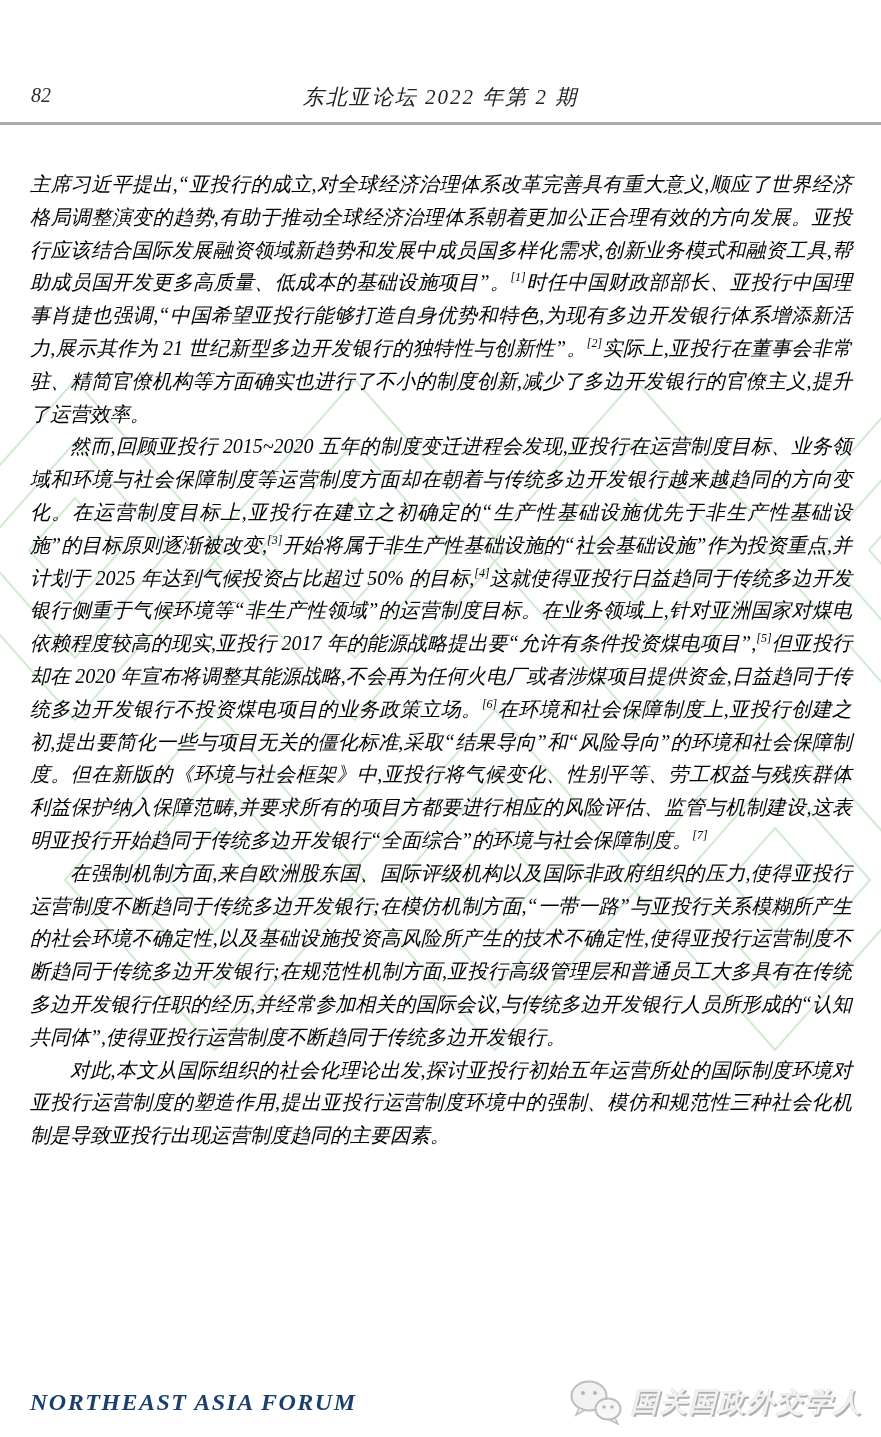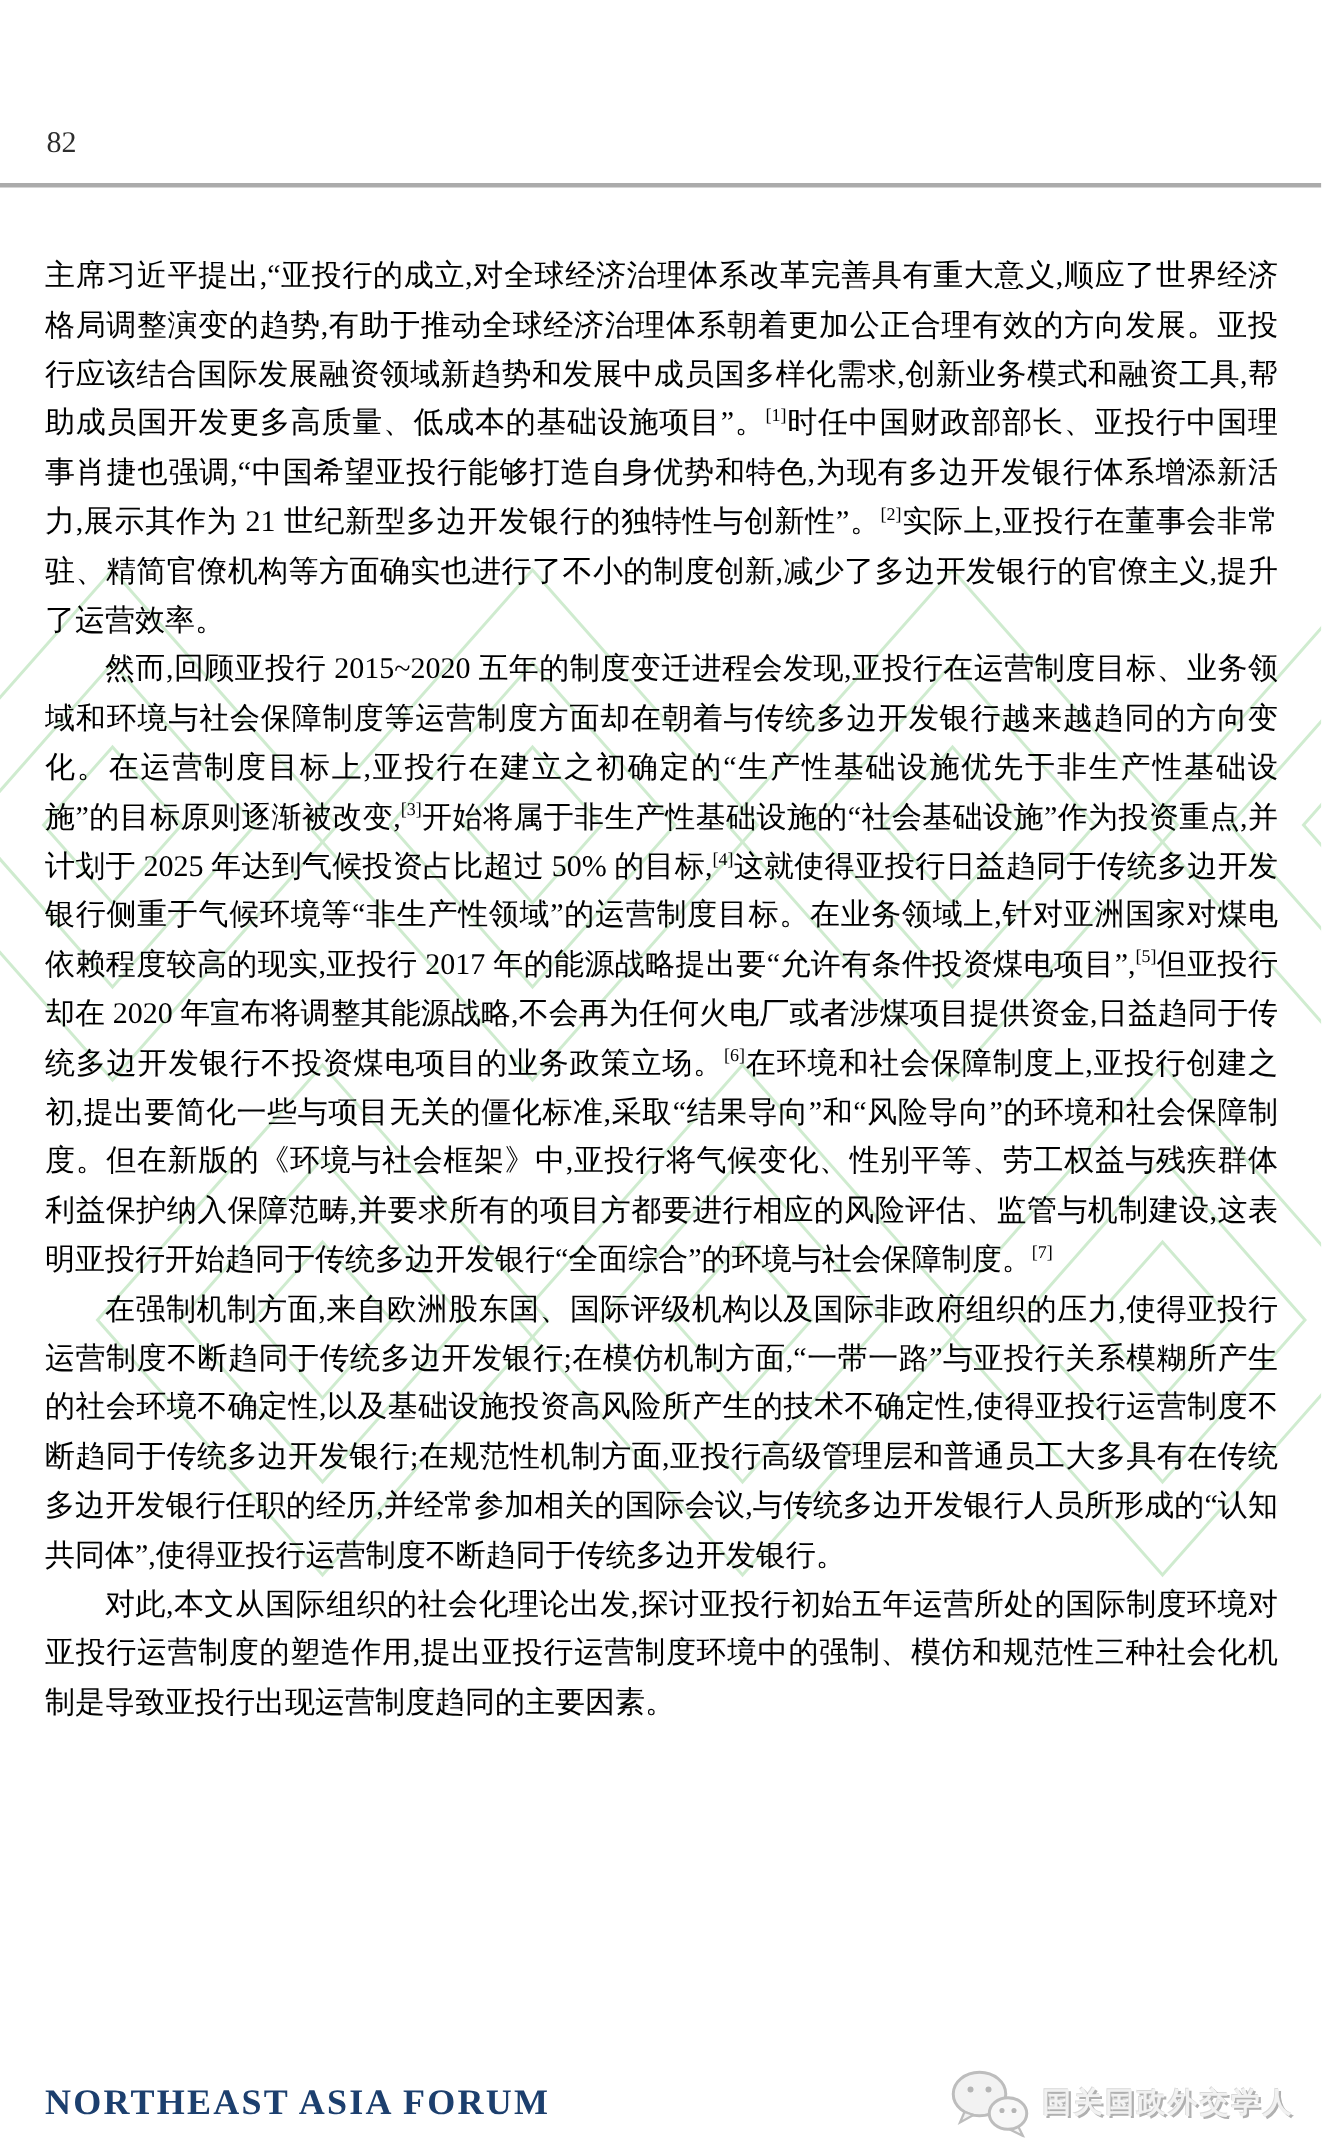--- a/index.html
+++ b/index.html
@@ -3,20 +3,21 @@
 <meta charset="utf-8">
 <style>
   html, body { margin: 0; padding: 0; background: #ffffff; }
   .page {
     position: relative;
     width: 881px;
     height: 1437px;
     background: #ffffff;
     overflow: hidden;
     font-family: "Liberation Serif", "DejaVu Serif", serif;
+    font-style: italic;
   }
   .wm-svg {
     position: absolute;
     left: 0; top: 0;
     width: 881px; height: 1437px;
     z-index: 0;
     opacity: 0.55;
     pointer-events: none;
   }
   .content { position: relative; z-index: 1; }
@@ -83,21 +84,21 @@
     letter-spacing: 1.5px;
     color: #1c3f6e;
     font-family: "Liberation Serif", "DejaVu Serif", serif;
   }
   .gray-watermark {
     display: flex;
     align-items: center;
     gap: 8px;
   }
   .gray-watermark-text {
-    font-size: 19px;
+    font-size: 27px;
     font-weight: bold;
     letter-spacing: 2px;
     color: #f2f2f2;
     text-shadow: 1.5px 1.5px 0 #b0b0b0, -0.5px -0.5px 0 #d8d8d8;
     font-family: "Liberation Sans", "DejaVu Sans", sans-serif;
   }
 </style>
 </head>
 <body>
 
@@ -123,20 +124,21 @@
       <polygon points="495,772 590,880 495,988 400,880" fill="none" stroke="#a9dca9" stroke-width="2"></polygon>
       <polygon points="495,828 541,880 495,932 449,880" fill="none" stroke="#a9dca9" stroke-width="2"></polygon>
       <polygon points="775,710 925,880 775,1050 625,880" fill="none" stroke="#a9dca9" stroke-width="2"></polygon>
       <polygon points="775,772 870,880 775,988 680,880" fill="none" stroke="#a9dca9" stroke-width="2"></polygon>
       <polygon points="775,828 821,880 775,932 729,880" fill="none" stroke="#a9dca9" stroke-width="2"></polygon>
     </svg>
 
   <div class="content">
     <div class="header">
       <span class="page-number">82</span>
+      <div class="header-title">东北亚论坛  2022 年第 2 期</div>
     </div>
 
     <div class="rule"></div>
 
     <div class="article">
         <p class="para">主席习近平提出,“亚投行的成立,对全球经济治理体系改革完善具有重大意义,顺应了世界经济格局调整演变的趋势,有助于推动全球经济治理体系朝着更加公正合理有效的方向发展。亚投行应该结合国际发展融资领域新趋势和发展中成员国多样化需求,创新业务模式和融资工具,帮助成员国开发更多高质量、低成本的基础设施项目”。<sup class="fn">[1]</sup>时任中国财政部部长、亚投行中国理事肖捷也强调,“中国希望亚投行能够打造自身优势和特色,为现有多边开发银行体系增添新活力,展示其作为 21 世纪新型多边开发银行的独特性与创新性”。<sup class="fn">[2]</sup>实际上,亚投行在董事会非常驻、精简官僚机构等方面确实也进行了不小的制度创新,减少了多边开发银行的官僚主义,提升了运营效率。</p>
         <p class="para indent">然而,回顾亚投行 2015~2020 五年的制度变迁进程会发现,亚投行在运营制度目标、业务领域和环境与社会保障制度等运营制度方面却在朝着与传统多边开发银行越来越趋同的方向变化。在运营制度目标上,亚投行在建立之初确定的“生产性基础设施优先于非生产性基础设施”的目标原则逐渐被改变,<sup class="fn">[3]</sup>开始将属于非生产性基础设施的“社会基础设施”作为投资重点,并计划于 2025 年达到气候投资占比超过 50% 的目标,<sup class="fn">[4]</sup>这就使得亚投行日益趋同于传统多边开发银行侧重于气候环境等“非生产性领域”的运营制度目标。在业务领域上,针对亚洲国家对煤电依赖程度较高的现实,亚投行 2017 年的能源战略提出要“允许有条件投资煤电项目”,<sup class="fn">[5]</sup>但亚投行却在 2020 年宣布将调整其能源战略,不会再为任何火电厂或者涉煤项目提供资金,日益趋同于传统多边开发银行不投资煤电项目的业务政策立场。<sup class="fn">[6]</sup>在环境和社会保障制度上,亚投行创建之初,提出要简化一些与项目无关的僵化标准,采取“结果导向”和“风险导向”的环境和社会保障制度。但在新版的《环境与社会框架》中,亚投行将气候变化、性别平等、劳工权益与残疾群体利益保护纳入保障范畴,并要求所有的项目方都要进行相应的风险评估、监管与机制建设,这表明亚投行开始趋同于传统多边开发银行“全面综合”的环境与社会保障制度。<sup class="fn">[7]</sup></p>
         <p class="para indent">在强制机制方面,来自欧洲股东国、国际评级机构以及国际非政府组织的压力,使得亚投行运营制度不断趋同于传统多边开发银行;在模仿机制方面,“一带一路”与亚投行关系模糊所产生的社会环境不确定性,以及基础设施投资高风险所产生的技术不确定性,使得亚投行运营制度不断趋同于传统多边开发银行;在规范性机制方面,亚投行高级管理层和普通员工大多具有在传统多边开发银行任职的经历,并经常参加相关的国际会议,与传统多边开发银行人员所形成的“认知共同体”,使得亚投行运营制度不断趋同于传统多边开发银行。</p>
         <p class="para indent">对此,本文从国际组织的社会化理论出发,探讨亚投行初始五年运营所处的国际制度环境对亚投行运营制度的塑造作用,提出亚投行运营制度环境中的强制、模仿和规范性三种社会化机制是导致亚投行出现运营制度趋同的主要因素。</p>
       </div>

